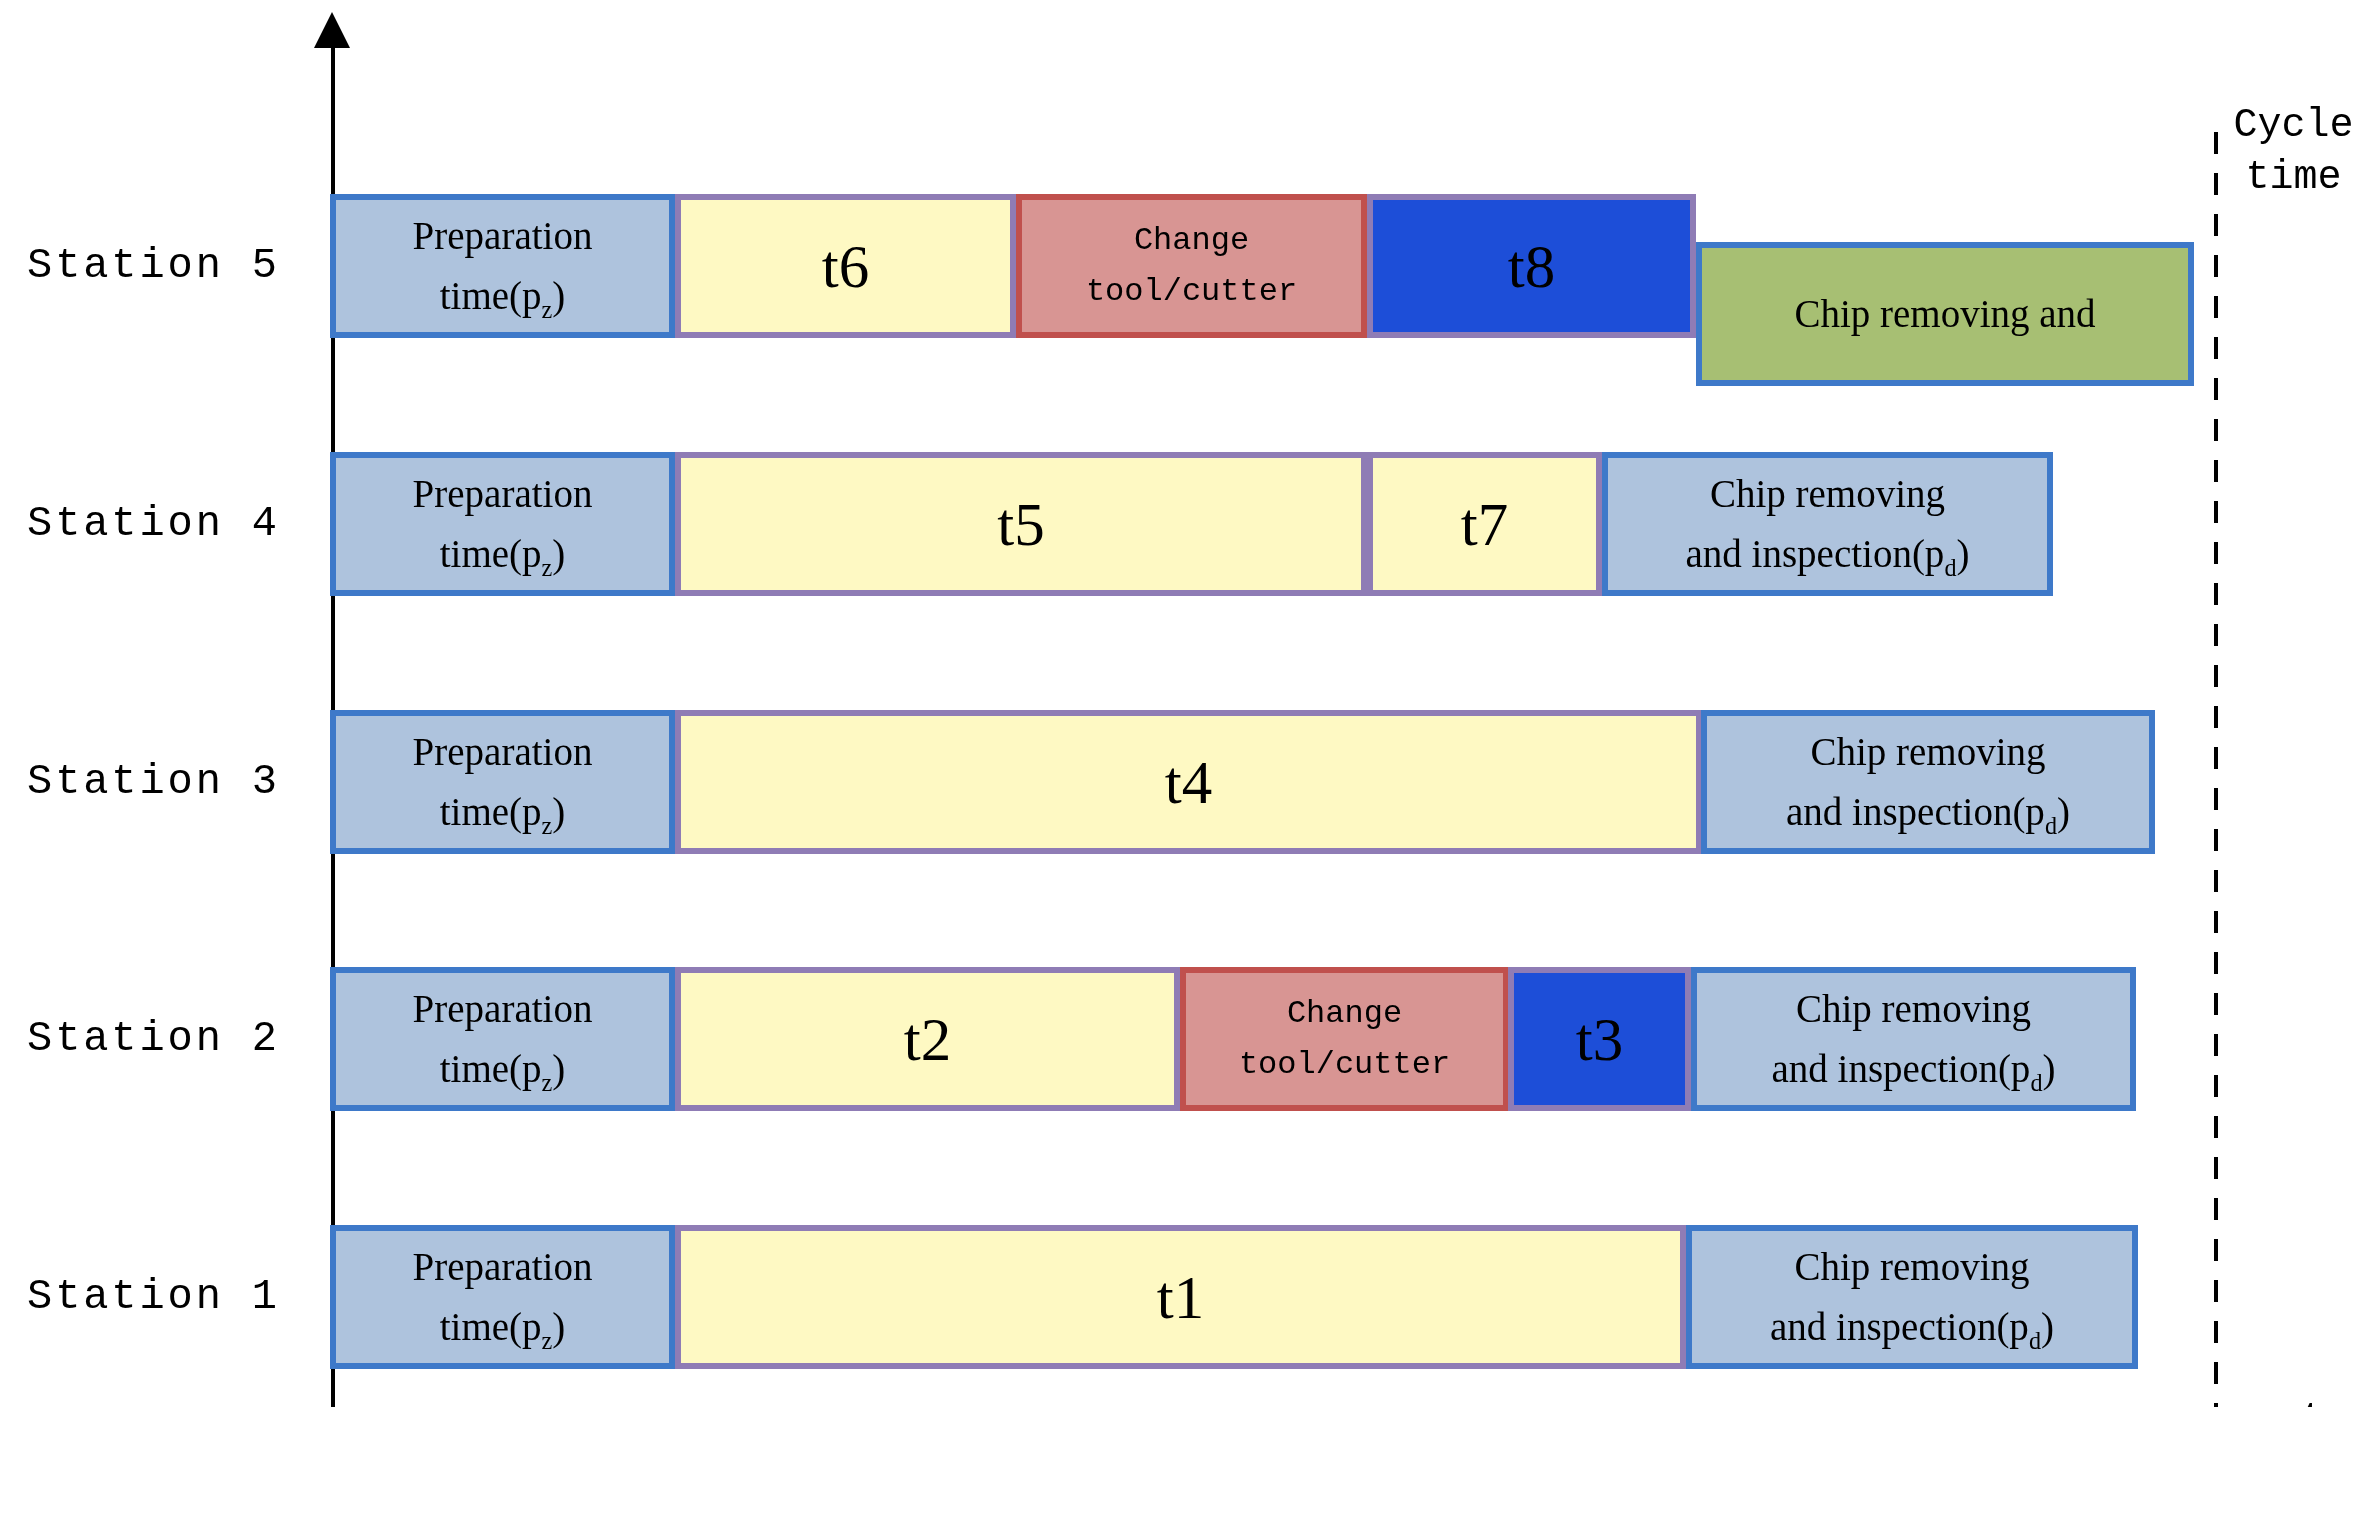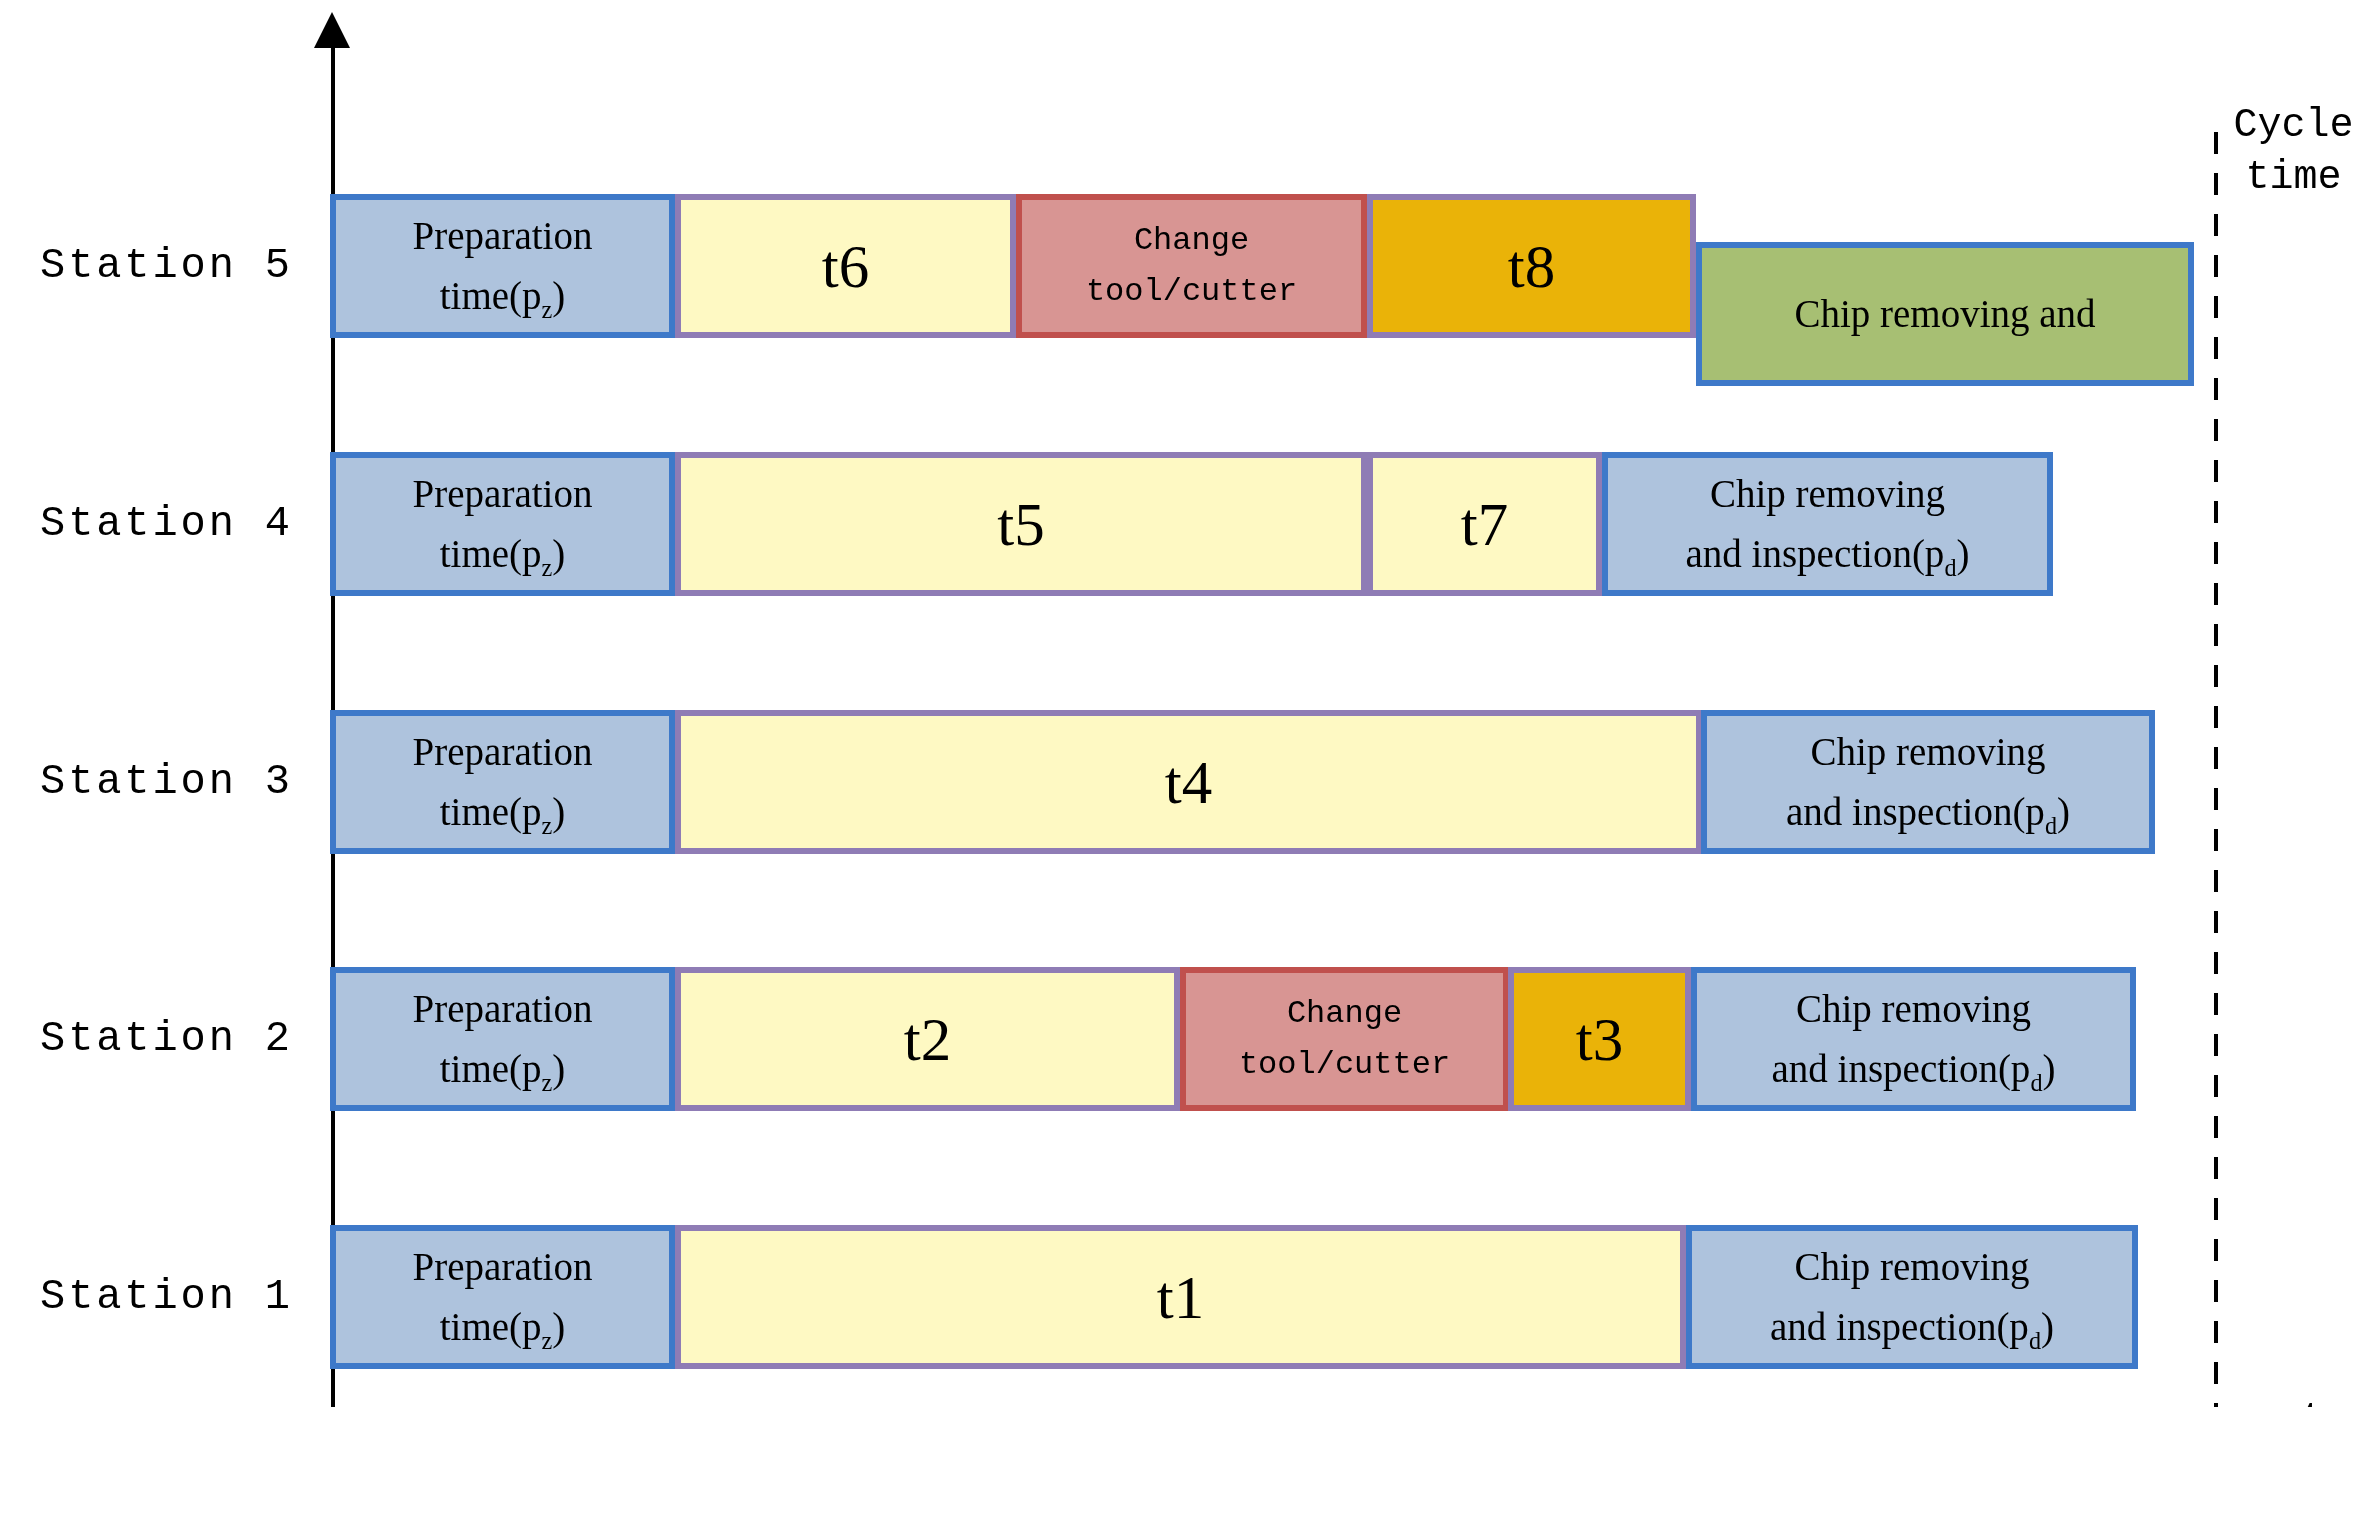--- a/index.html
+++ b/index.html
@@ -19,35 +19,35 @@
     border-top:17.4px solid transparent;border-bottom:17.4px solid transparent;border-left:36px solid #000;}
   .cycleline{
     position:absolute;left:2214px;top:132px;width:4.4px;height:1367px;
     background:repeating-linear-gradient(to bottom,#000 0 22px,transparent 22px 41px);
   }
   .tlabel{position:absolute;left:2264px;top:1382px;width:94px;text-align:center;
     font-size:76px;line-height:1;color:#000;}
   .cyclelabel{position:absolute;left:2221px;top:100px;width:145px;text-align:center;
     font-family:"Liberation Mono", monospace;font-size:40px;line-height:1.3;color:#000;white-space:nowrap;}
   
-  .stlabel{position:absolute;left:23px;width:287px;height:144px;
+  .stlabel{position:absolute;left:10px;width:287px;height:144px;
     display:flex;align-items:center;justify-content:center;
     font-family:"Liberation Mono", monospace;font-size:42px;letter-spacing:2.9px;color:#000;white-space:nowrap;}
   
   .blk{position:absolute;height:144px;box-sizing:border-box;border:6.5px solid #000;
     display:flex;flex-direction:column;align-items:center;justify-content:center;
     text-align:center;color:#000;}
   .blk .ln{font-size:39px;line-height:1.55;white-space:nowrap;}
   .blk sub{font-size:0.62em;line-height:0;}
   .task span{font-size:61px;line-height:1;}
   .change .ln{font-family:"Liberation Mono", monospace;font-size:32px;line-height:1.6;}
   .c-blue{background:#aec3dd;border-color:#3e79c9;}
   .c-lav{background:#fef9c3;border-color:#8f7cb5;}
   .c-red{background:#d89593;border-color:#c0504d;}
-  .c-redlav{background:#eab308;border-color:#8f7cb5;}
+  .c-redlav{background:#1d4ed8;border-color:#8f7cb5;}
   .c-green{background:#a7bf73;border-color:#3e79c9;margin-top:48px;}
 </style>
 </head>
 <body>
 
 <div class="stage">
 
   <div class="yaxis"></div>
   <div class="yarrow"></div>
   <div class="xaxis"></div>

